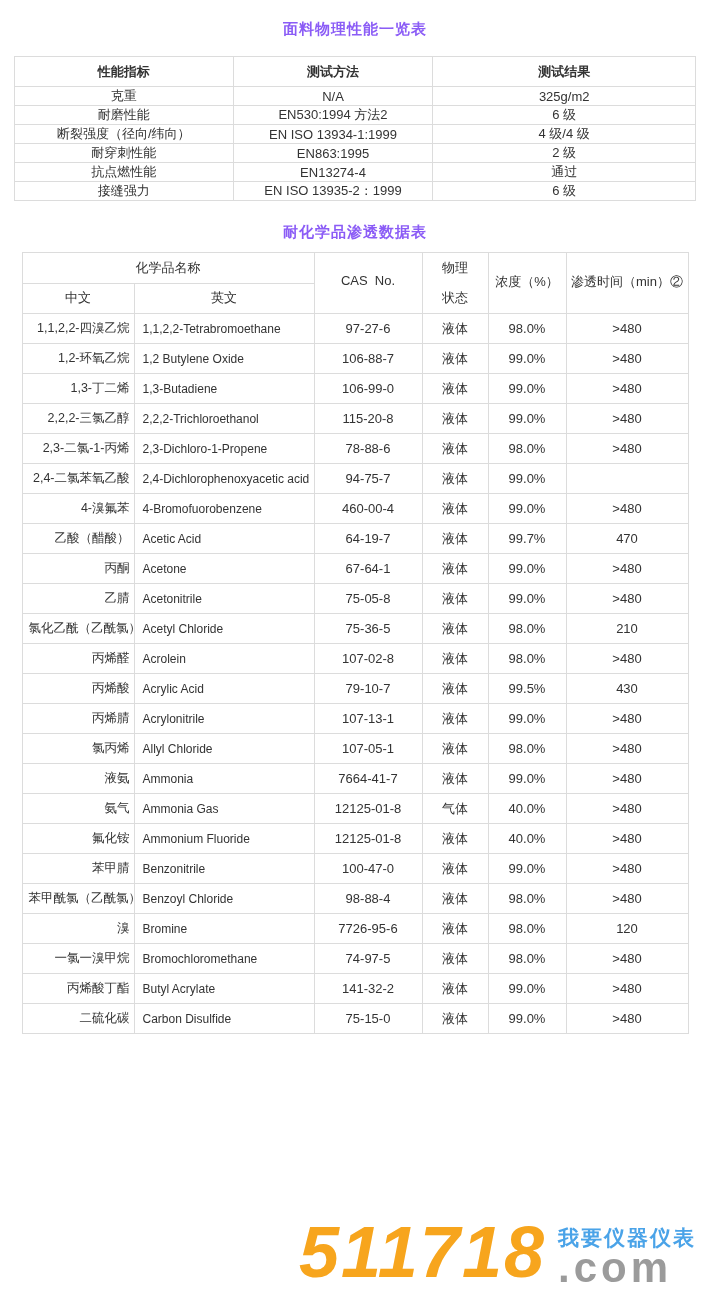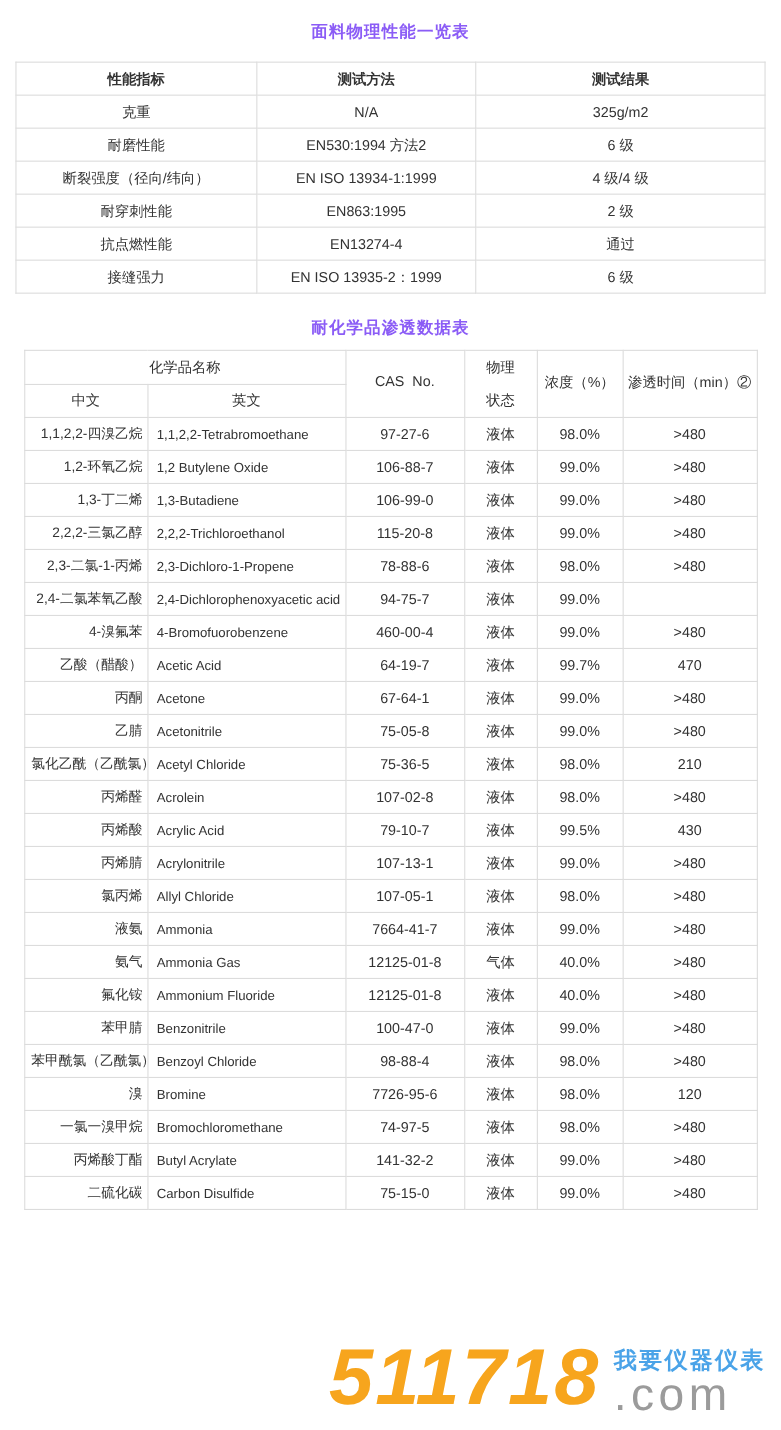--- a/index.html
+++ b/index.html
@@ -34,21 +34,21 @@
 
   
   #t1 { width: 682px; margin-top: 17px; }
   #t1 th, #t1 td {
     border: 1px solid var(--border);
     text-align: center;
     font-size: 13px;
     padding: 0 4px;
   }
   #t1 th { height: 30px; font-weight: bold; }
-  #t1 td { height: 30px; font-weight: normal; }
+  #t1 td { height: 19px; font-weight: normal; }
 
   
   #t2 { width: 666px; margin-top: 10px; table-layout: fixed; }
   #t2 th, #t2 td {
     border: 1px solid var(--border);
     font-size: 13px;
     font-weight: normal;
     padding: 0 4px;
     white-space: nowrap;
     overflow: hidden;
@@ -87,21 +87,21 @@
   }
   .wm-slogan {
     font-size: 21px;
     font-weight: 700;
     color: var(--logo_blue);
     letter-spacing: 2px;
     margin-bottom: 4px;
   }
   .wm-com {
     font-size: 42px;
-    font-weight: 400;
+    font-weight: 700;
     color: var(--logo_gray);
     letter-spacing: 4px;
     line-height: 0.78;
   }
 </style>
 </head>
 <body>
 
 <div class="page">
 

